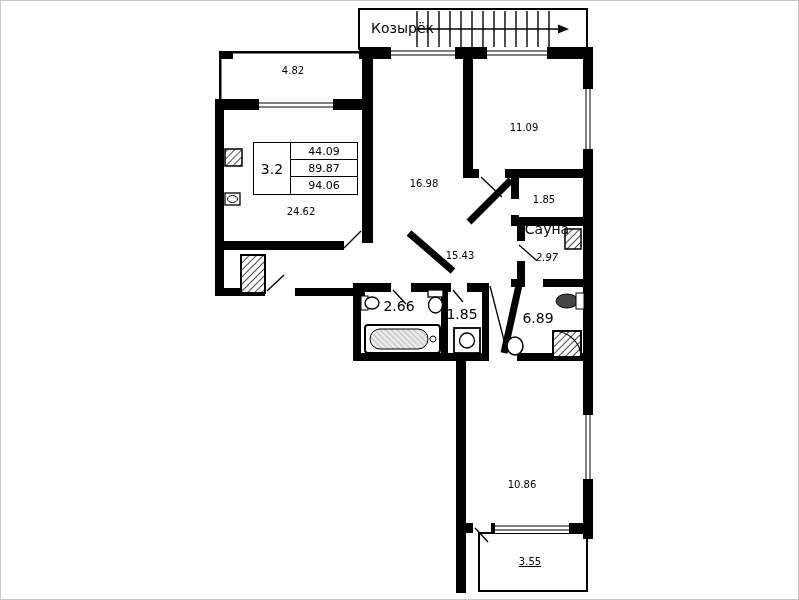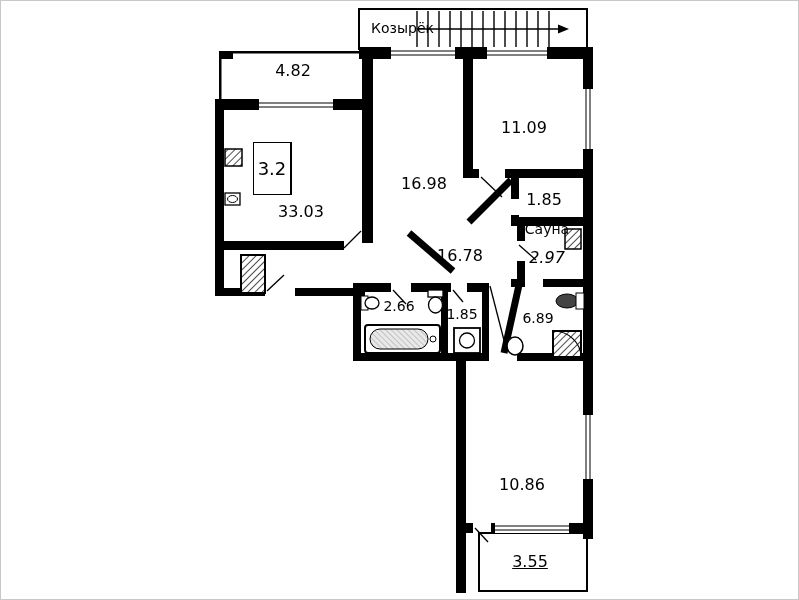--- a/index.html
+++ b/index.html
@@ -2,26 +2,26 @@
 <html><head>
 <meta charset="utf-8">
 <style>
   html,body{margin:0;padding:0;background:#fff;}
   #canvas{
     position:relative;width:799px;height:600px;background:#ffffff;
     font-family:"DejaVu Sans","Liberation Sans",sans-serif;color:#000;
     border:1px solid #c8c8c8;box-sizing:border-box;overflow:hidden;
   }
   #plan-svg{position:absolute;left:0;top:0;}
-  .lbl{position:absolute;font-size:16px;line-height:12px;text-align:center;color:#000;letter-spacing:0;}
+  .lbl{position:absolute;font-size:10px;line-height:12px;text-align:center;color:#000;letter-spacing:0;}
   .lbl.small{font-size:14px;}
   
   .card{position:absolute;left:252px;top:141px;display:flex;background:#fff;border:1.5px solid #000;}
   .card .type{width:36px;height:51px;display:flex;align-items:center;justify-content:center;
-              font-size:18px;border-right:1.5px solid #000;}
+              font-size:14px;border-right:1.5px solid #000;}
   .card .col{display:flex;flex-direction:column;}
   .card .col div{width:66px;height:17px;line-height:17px;text-align:center;font-size:11px;
                  border-bottom:1px solid #000;box-sizing:border-box;}
   .card .col div:last-child{border-bottom:none;}
 </style>
 </head>
 <body>
 
 <div id="canvas">
 
@@ -188,30 +188,35 @@
       <rect x="552" y="330" width="28" height="26" fill="url(#hatch)" stroke="#000" stroke-width="2"></rect>
       <path d="M552 330 a28 26 0 0 1 28 26" fill="none" stroke="#000" stroke-width="1.2"></path>
     </g>
     <g>
       <rect x="564" y="228" width="16" height="20" fill="url(#hatch)" stroke="#000" stroke-width="1.5"></rect>
     </g>
   </svg>
 
   <div class="card">
     <div class="type">3.2</div>
+    <div class="col">
+      <div>44.09</div>
+      <div>89.87</div>
+      <div>94.06</div>
+    </div>
   </div>
 
   <div class="lbl small" style="left:370px;top:21px;width:48px;">Козырёк</div>
   <div class="lbl" style="left:272px;top:64px;width:40px;">4.82</div>
-  <div class="lbl" style="left:275px;top:205px;width:50px;">33.03</div>
+  <div class="lbl" style="left:275px;top:205px;width:50px;">24.62</div>
   <div class="lbl" style="left:398px;top:177px;width:50px;">16.98</div>
   <div class="lbl" style="left:498px;top:121px;width:50px;text-align:center;">11.09</div>
   <div class="lbl" style="left:523px;top:193px;width:40px;">1.85</div>
   <div class="lbl small" style="left:522px;top:222px;width:48px;">Сауна</div>
   <div class="lbl" style="left:522px;top:251px;width:48px;font-style:italic;">2.97</div>
-  <div class="lbl" style="left:436px;top:249px;width:46px;">16.78</div>
+  <div class="lbl" style="left:436px;top:249px;width:46px;">15.43</div>
   <div class="lbl small" style="left:380px;top:299px;width:36px;">2.66</div>
   <div class="lbl small" style="left:445px;top:307px;width:32px;">1.85</div>
   <div class="lbl small" style="left:516px;top:311px;width:42px;">6.89</div>
   <div class="lbl" style="left:492px;top:478px;width:58px;">10.86</div>
   <div class="lbl" style="left:500px;top:555px;width:58px;text-decoration:underline;">3.55</div>
 
 </div>
 
 </body></html>

